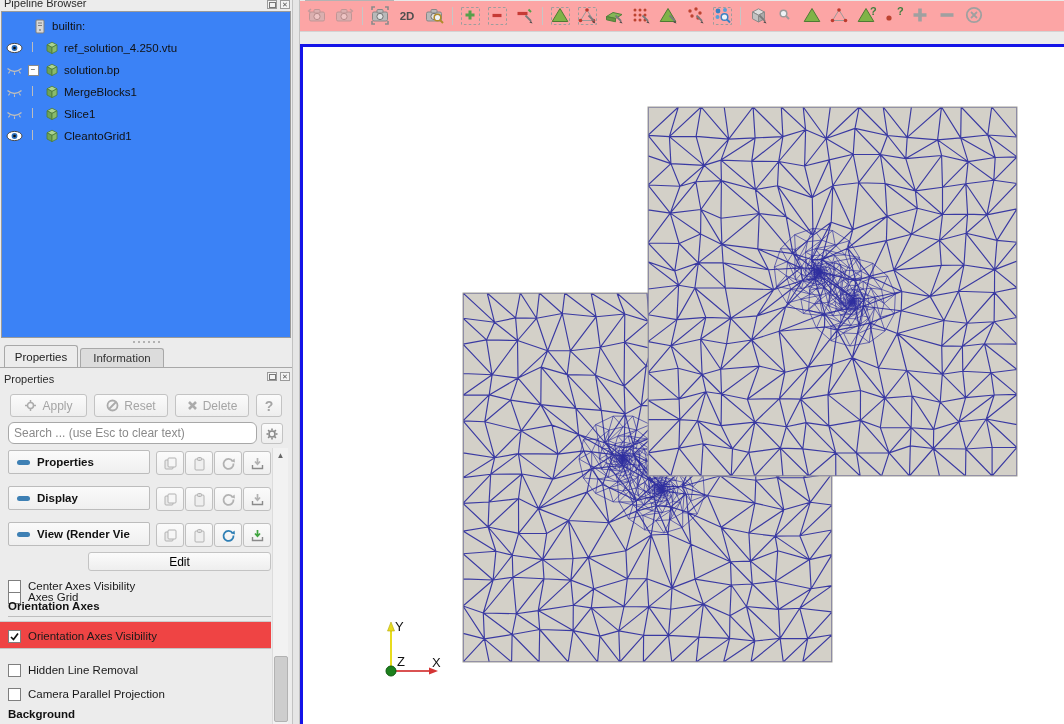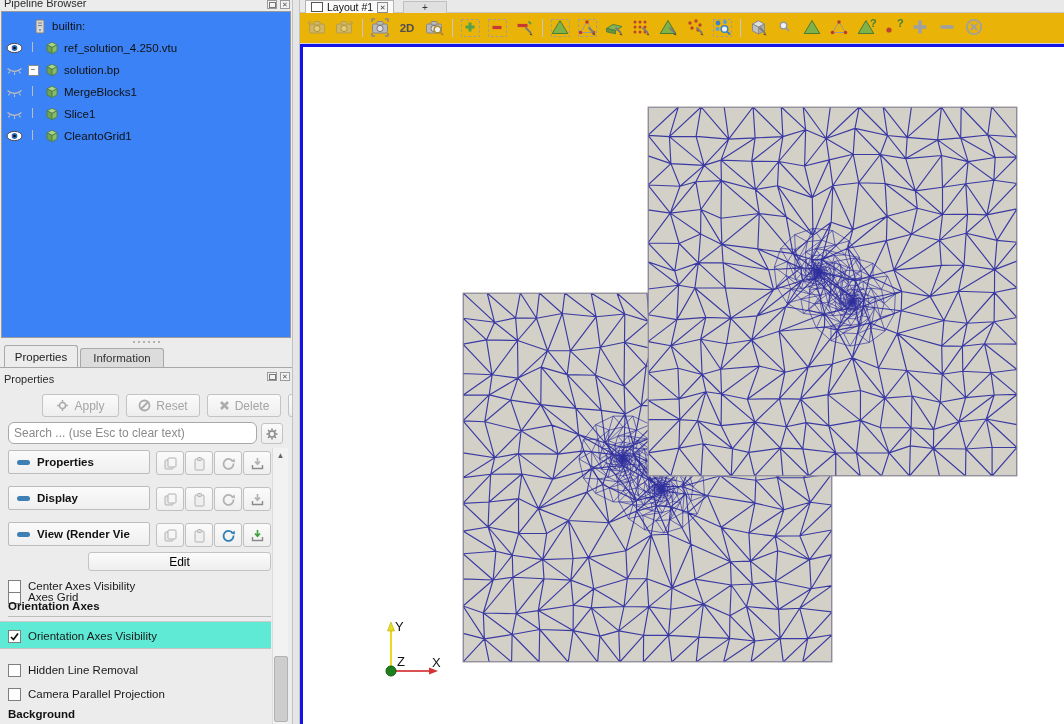--- a/index.html
+++ b/index.html
@@ -34,21 +34,21 @@
     border:1px solid #a8a8a8;border-bottom:none;border-radius:3px 3px 0 0;box-sizing:border-box;}
   .ptab.active{left:4px;width:74px;height:22px;background:#ececec;z-index:2;}
   .ptab.inactive{left:80px;width:84px;height:19px;background:#dcdcdc;color:#333;}
   #prop-dock-title{position:absolute;left:0;top:370px;width:292px;height:18px;font-size:11px;color:#2a2a2a;}
   #prop-dock-title .t{position:absolute;left:4px;top:3px;}
   
   #prop-body{position:absolute;left:0;top:388px;width:292px;height:336px;}
   .abs{position:absolute;box-sizing:border-box;}
   .qbtn{background:linear-gradient(#fbfbfb,#eeeeee);border:1px solid #c3c3c3;border-radius:3px;
     display:flex;align-items:center;justify-content:center;gap:5px;font-size:12px;}
-  .qbtn.disabled{color:#a5a5a5;margin-left:32px;}
+  .qbtn.disabled{color:#a5a5a5;}
   #search-input{border:1px solid #a8a8a8;border-radius:6px;background:#fff;font-size:12px;color:#8a8a8a;
     padding:0 5px;display:flex;align-items:center;}
   .sec-row{position:absolute;left:0;width:270px;height:24px;}
   .sec-head{position:absolute;left:8px;top:0;width:142px;height:24px;border:1px solid #bcbcbc;border-radius:2px;
     background:linear-gradient(#fafafa,#efefef);display:flex;align-items:center;gap:7px;padding-left:8px;
     box-sizing:border-box;overflow:hidden;}
   .sec-dash{width:13px;height:5px;border-radius:2.5px;background:#3e80b4;flex:none;}
   .sec-label{font-size:11.5px;font-weight:bold;color:#111;white-space:nowrap;}
   .sec-btn{position:absolute;top:1px;width:26px;height:22px;border:1px solid #c0c0c0;border-radius:3px;
     background:linear-gradient(#fbfbfb,#efefef);display:flex;align-items:center;justify-content:center;}
@@ -66,21 +66,21 @@
   
   #main{position:absolute;left:300px;top:0;width:764px;height:724px;background:#ececec;}
   #view-tabbar{position:absolute;left:0;top:0;width:764px;height:13px;background:#e9e9e9;border-bottom:1px solid #c6c6c6;box-sizing:border-box;}
   #layout-tab{position:absolute;left:5px;top:0;height:13px;background:#fbfbfb;border:1px solid #b3b3b3;border-bottom:none;
     display:flex;align-items:center;gap:4px;padding:0 5px;font-size:10.5px;color:#111;box-sizing:border-box;}
   #new-tab{position:absolute;left:103px;top:1px;height:12px;width:44px;background:#e0e0e0;border:1px solid #c0c0c0;border-bottom:none;
     display:flex;align-items:center;justify-content:center;font-size:10px;color:#333;box-sizing:border-box;}
   .mini-win{width:10px;height:8px;border:1px solid #555;background:#fff;}
   .mini-x{width:9px;height:9px;border:1px solid #8a8a8a;background:#f5f5f5;font-size:7px;line-height:7px;color:#444;
     display:flex;align-items:center;justify-content:center;}
-  #toolbar{position:absolute;left:0;top:13px;width:764px;height:31px;background:#eab308;border-bottom:1px solid #d4d4d4;
+  #toolbar{position:absolute;left:0;top:1px;width:764px;height:31px;background:#fca5a5;border-bottom:1px solid #d4d4d4;
     display:flex;align-items:center;padding-left:4px;box-sizing:border-box;}
   .tbicon{width:25px;height:24px;display:flex;align-items:center;justify-content:center;border-radius:3px;flex:none;margin-right:2px;}
   .tbsep{width:1px;height:18px;background:#c6c6c6;margin:0 4px;flex:none;}
   #render-view{position:absolute;left:0;top:44px;width:764px;height:680px;background:#ffffff;
     border-top:3px solid #1414e8;border-left:3px solid #1414e8;box-sizing:border-box;}
 </style>
 </head>
 <body>
 
 <div id="left-panel">
@@ -383,21 +383,21 @@
       <span>Edit</span>
     </div>
 
     <div class="chk-row" style="top:190px;">
       <span class="chk"></span>
       <span>Center Axes Visibility</span>
     </div>
 
     <div class="grp-head" style="top:212px;border-bottom:1px solid #bdbdbd;padding-bottom:4px;">Orientation Axes</div>
 
-    <div class="abs" style="left:0;top:233px;width:271px;height:28px;border-top:1px solid #cccccc;border-bottom:1px solid #c3c3c3;background:#5eead4;">
+    <div class="abs" style="left:0;top:233px;width:271px;height:28px;border-top:1px solid #cccccc;border-bottom:1px solid #c3c3c3;background:#ef4444;">
       <div class="chk-row" style="top:6px;position:absolute;">
         <span class="chk">
           <svg width="11" height="11">
               <polyline points="2,6 4.5,8.5 9,2.5" fill="none" stroke="#111" stroke-width="1.7"></polyline>
             </svg>
         </span>
         <span>Orientation Axes Visibility</span>
       </div>
     </div>
 

